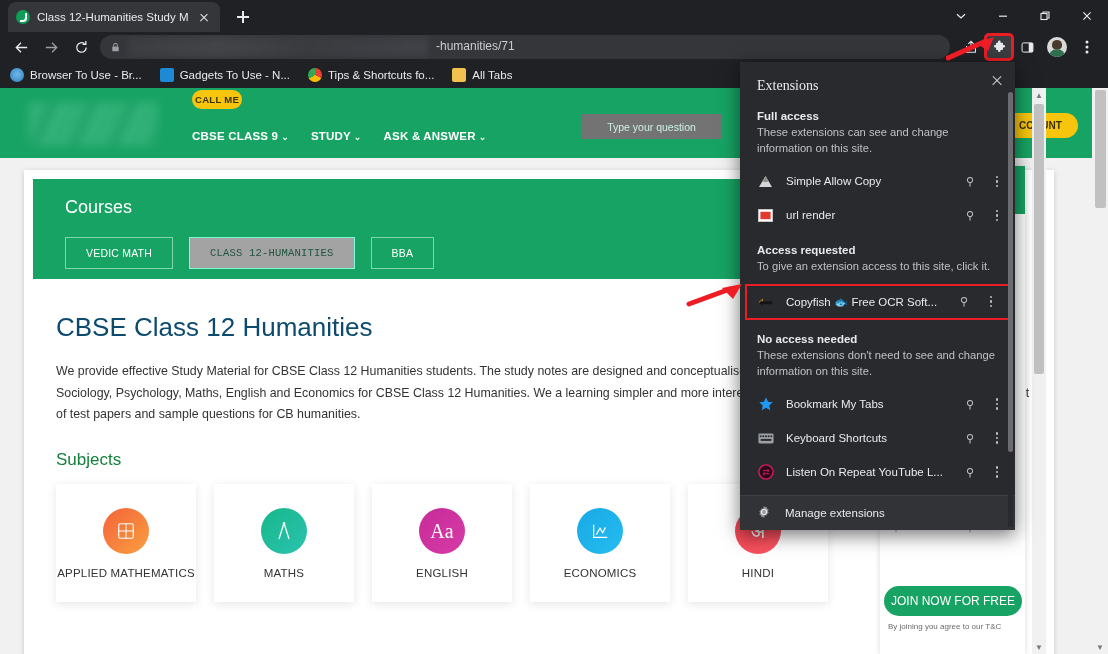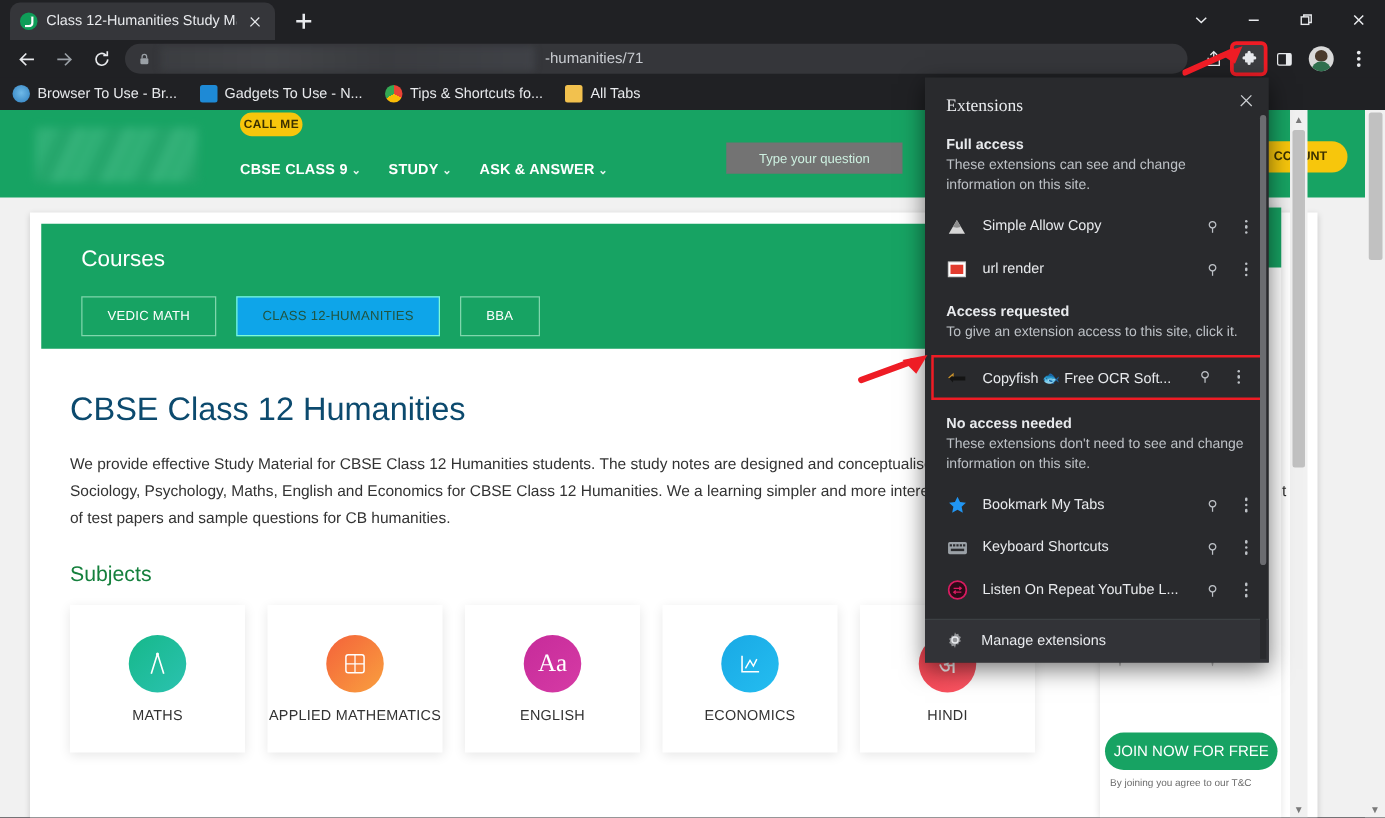--- a/index.html
+++ b/index.html
@@ -63,21 +63,21 @@
   .navmenu span i { font-style:normal; font-size:9px; margin-left:3px; opacity:.9;}
   .askbox { position:absolute; left:581px; top:26px; width:141px; height:25px; background:#737373; color:#cdf0e0; font-size:10.5px; display:flex; align-items:center; justify-content:center; }
   .acctbtn { position:absolute; left:1003px; top:25px; background:#f7c60c; color:#3a3000; font-size:10px; font-weight:bold; padding:7px 16px; border-radius:14px; white-space:nowrap; }
 
   .card { position:absolute; left:24px; top:82px; width:1030px; height:520px; background:#fff; box-shadow:0 1px 5px rgba(0,0,0,.16); }
   .coursebar { position:absolute; left:9px; top:9px; width:936px; height:100px; background:#17a363; }
   .coursebar h2 { position:absolute; left:32px; top:18px; color:#fff; font-size:18px; font-weight:normal; }
   .cbse-right { position:absolute; right:18px; top:22px; color:#fff; font-size:13px; }
   .chips { position:absolute; left:32px; top:58px; display:flex; gap:16px; }
   .chip { border:1px solid #7fd6ac; color:#fff; font-size:10.5px; padding:9px 20px; white-space:nowrap; letter-spacing:.2px; }
-  .chip.active { background:#0ea5e9; color:#20543f; border-color:#7dfad5; }
+  .chip.active { background:#a3a3a3; color:#20543f; border-color:#7dfad5;font-family:Liberation Mono, monospace; }
   .chip-arrow { position:absolute; left:264px; top:112px; width:0; height:0; border-left:15px solid transparent; border-right:15px solid transparent; border-top:13px solid #fff; }
 
   .content { position:absolute; left:32px; top:142px; right:14px; }
   h1.title { font-size:26px; font-weight:normal; color:#0c4a6e; margin-bottom:18px; }
   p.body { font-size:12.4px; line-height:1.75; color:#333; max-width:995px; }
   h3.subj { font-size:17px; font-weight:normal; color:#15803d; margin-top:24px; margin-bottom:14px; }
 
   .subjects { display:flex; gap:18px; }
   .scard { width:140px; height:118px; background:#fff; box-shadow:0 2px 9px rgba(0,0,0,.10); display:flex; flex-direction:column; align-items:center; justify-content:center; padding-top:4px; }
   .scircle { width:46px; height:46px; border-radius:50%; display:flex; align-items:center; justify-content:center; color:#fff; font-size:19px; margin-bottom:12px; }
@@ -268,36 +268,36 @@
       </div>
       <div class="chip-arrow"></div>
 
       <div class="content">
         <h1 class="title">CBSE Class 12 Humanities</h1>
         <p class="body">We provide effective Study Material for CBSE Class 12 Humanities students. The study notes are designed and conceptualised by various subjects like Political Science, Sociology, Psychology, Maths, English and Economics for CBSE Class 12 Humanities. We a learning simpler and more interesting for students. Once can access an entire gamut of test papers and sample questions for CB humanities.</p>
         <h3 class="subj">Subjects</h3>
 
         <div class="subjects">
           <div class="scard">
+            <div class="scircle" style="background:linear-gradient(135deg,#f4623a,#f9a03f)">
+              <svg width="20" height="20" viewBox="0 0 22 22">
+                  <rect x="3" y="3" width="16" height="16" rx="2" stroke="#fff" stroke-width="1.3" fill="none"></rect>
+                  <path d="M3 11 H19 M11 3 V19" stroke="#fff" stroke-width="1.1"></path>
+                </svg>
+            </div>
+            <div class="slabel">APPLIED MATHEMATICS</div>
+          </div>
+          <div class="scard">
             <div class="scircle" style="background:linear-gradient(135deg,#16b88a,#2bc2b0)">
               <svg width="20" height="22" viewBox="0 0 20 22">
                   <path d="M10 3 L5 19 M10 3 L15 19" stroke="#fff" stroke-width="1.3" fill="none"></path>
                   <circle cx="10" cy="3.2" r="1.2" fill="#fff"></circle>
                 </svg>
             </div>
             <div class="slabel">MATHS</div>
-          </div>
-          <div class="scard">
-            <div class="scircle" style="background:linear-gradient(135deg,#f4623a,#f9a03f)">
-              <svg width="20" height="20" viewBox="0 0 22 22">
-                  <rect x="3" y="3" width="16" height="16" rx="2" stroke="#fff" stroke-width="1.3" fill="none"></rect>
-                  <path d="M3 11 H19 M11 3 V19" stroke="#fff" stroke-width="1.1"></path>
-                </svg>
-            </div>
-            <div class="slabel">APPLIED MATHEMATICS</div>
           </div>
           <div class="scard">
             <div class="scircle" style="background:linear-gradient(135deg,#c62b9a,#d63ba5);font-family:'Liberation Serif',serif;font-size:20px">Aa</div>
             <div class="slabel">ENGLISH</div>
           </div>
           <div class="scard">
             <div class="scircle" style="background:linear-gradient(135deg,#19a9e5,#24bdf0)">
               <svg width="20" height="20" viewBox="0 0 22 22">
                   <path d="M4 4 V18 H19" stroke="#fff" stroke-width="1.4" fill="none"></path>
                   <path d="M7 15 L11 8 L14 13 L17 7" stroke="#fff" stroke-width="1.3" fill="none"></path>

